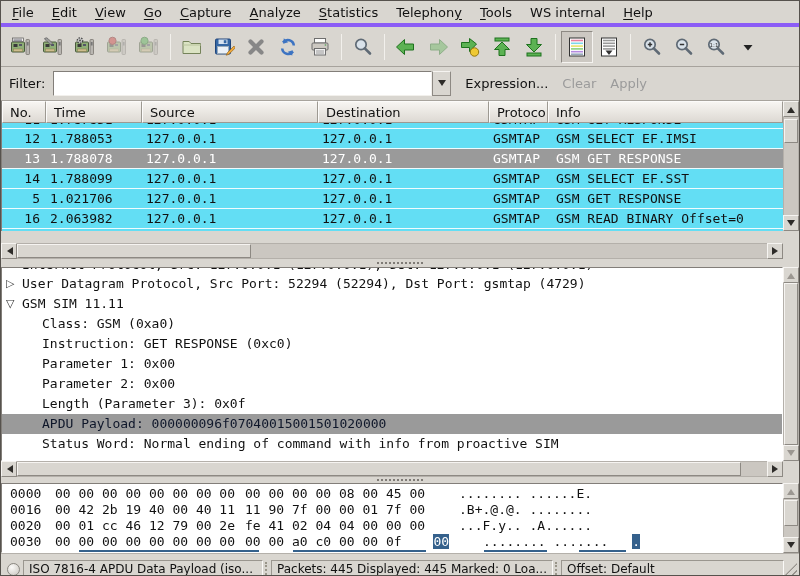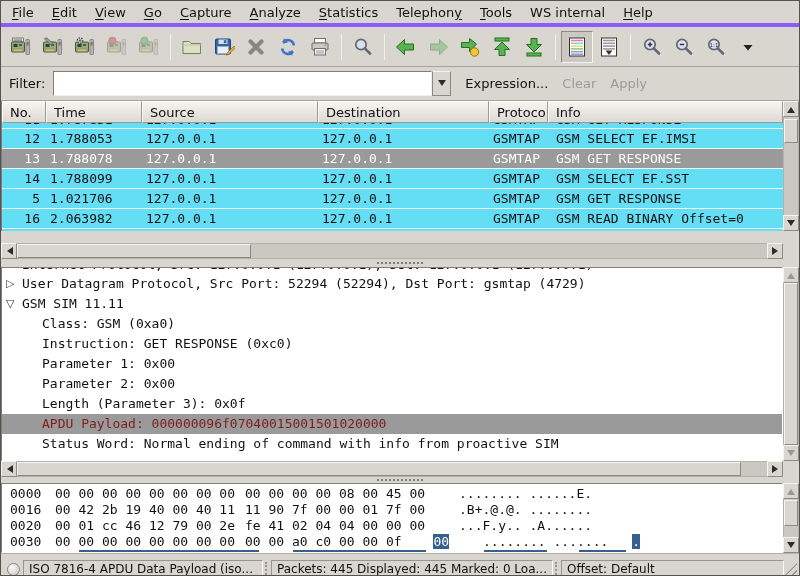--- a/index.html
+++ b/index.html
@@ -72,21 +72,21 @@
   .splitter{flex:none;display:flex;align-items:center;justify-content:center;}
   .splitter .grip{width:46px;border-top:2px dotted #7f7b76;}
 
   
   .details{height:210px;display:flex;flex-direction:column;flex:none;}
   .dt-main{flex:1;display:flex;min-height:0;}
   .dt-content{flex:1;background:#fff;border:1px solid;border-color:#827e79 transparent transparent #827e79;overflow:hidden;font-family:"DejaVu Sans Mono",monospace;}
   .dt-row{height:20px;line-height:20px;white-space:nowrap;overflow:hidden;}
   .dt-row.partial{height:6px;}
   .dt-row.partial .dt-inner{margin-top:-13px;}
-  .dt-row.selected{background:var(--sel-gray);color:#7f1d1d;}
+  .dt-row.selected{background:var(--sel-gray);color:#0f172a;}
   .dt-inner{display:flex;height:20px;line-height:20px;}
   .dt-arrow{width:16px;margin-left:4px;flex:none;font-family:"DejaVu Sans",sans-serif;font-size:11px;color:#333;}
   .dt-text{white-space:pre;}
   .dt-text.ind1{margin-left:20px;}
 
   
   .hexpane{height:70px;display:flex;flex:none;}
   .hx-content{flex:1;background:#fff;border:1px solid;border-color:#827e79 transparent transparent #827e79;overflow:hidden;font-family:"DejaVu Sans Mono",monospace;padding:2px 0 0 8px;}
   .hx-row{height:16px;line-height:16px;white-space:pre;}
   .hx-row.partial{height:3px;overflow:hidden;}

